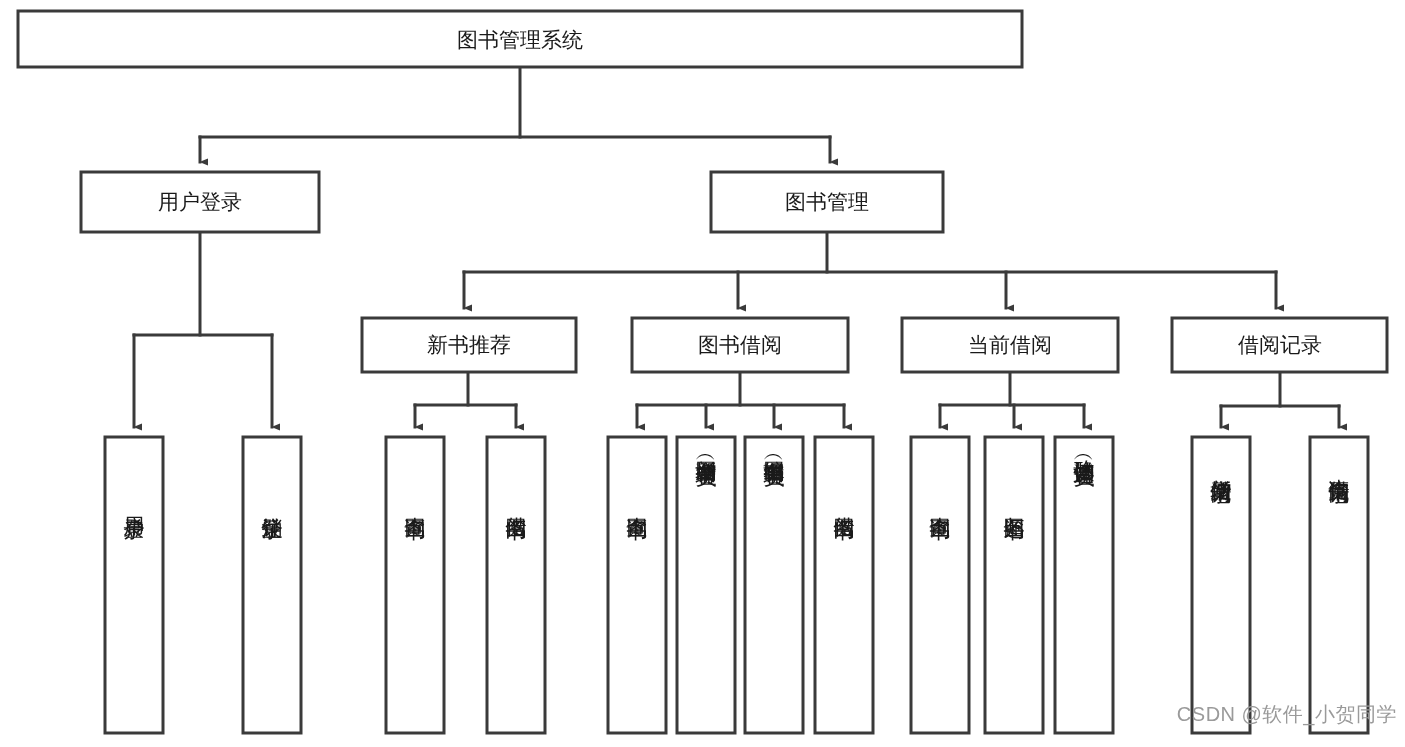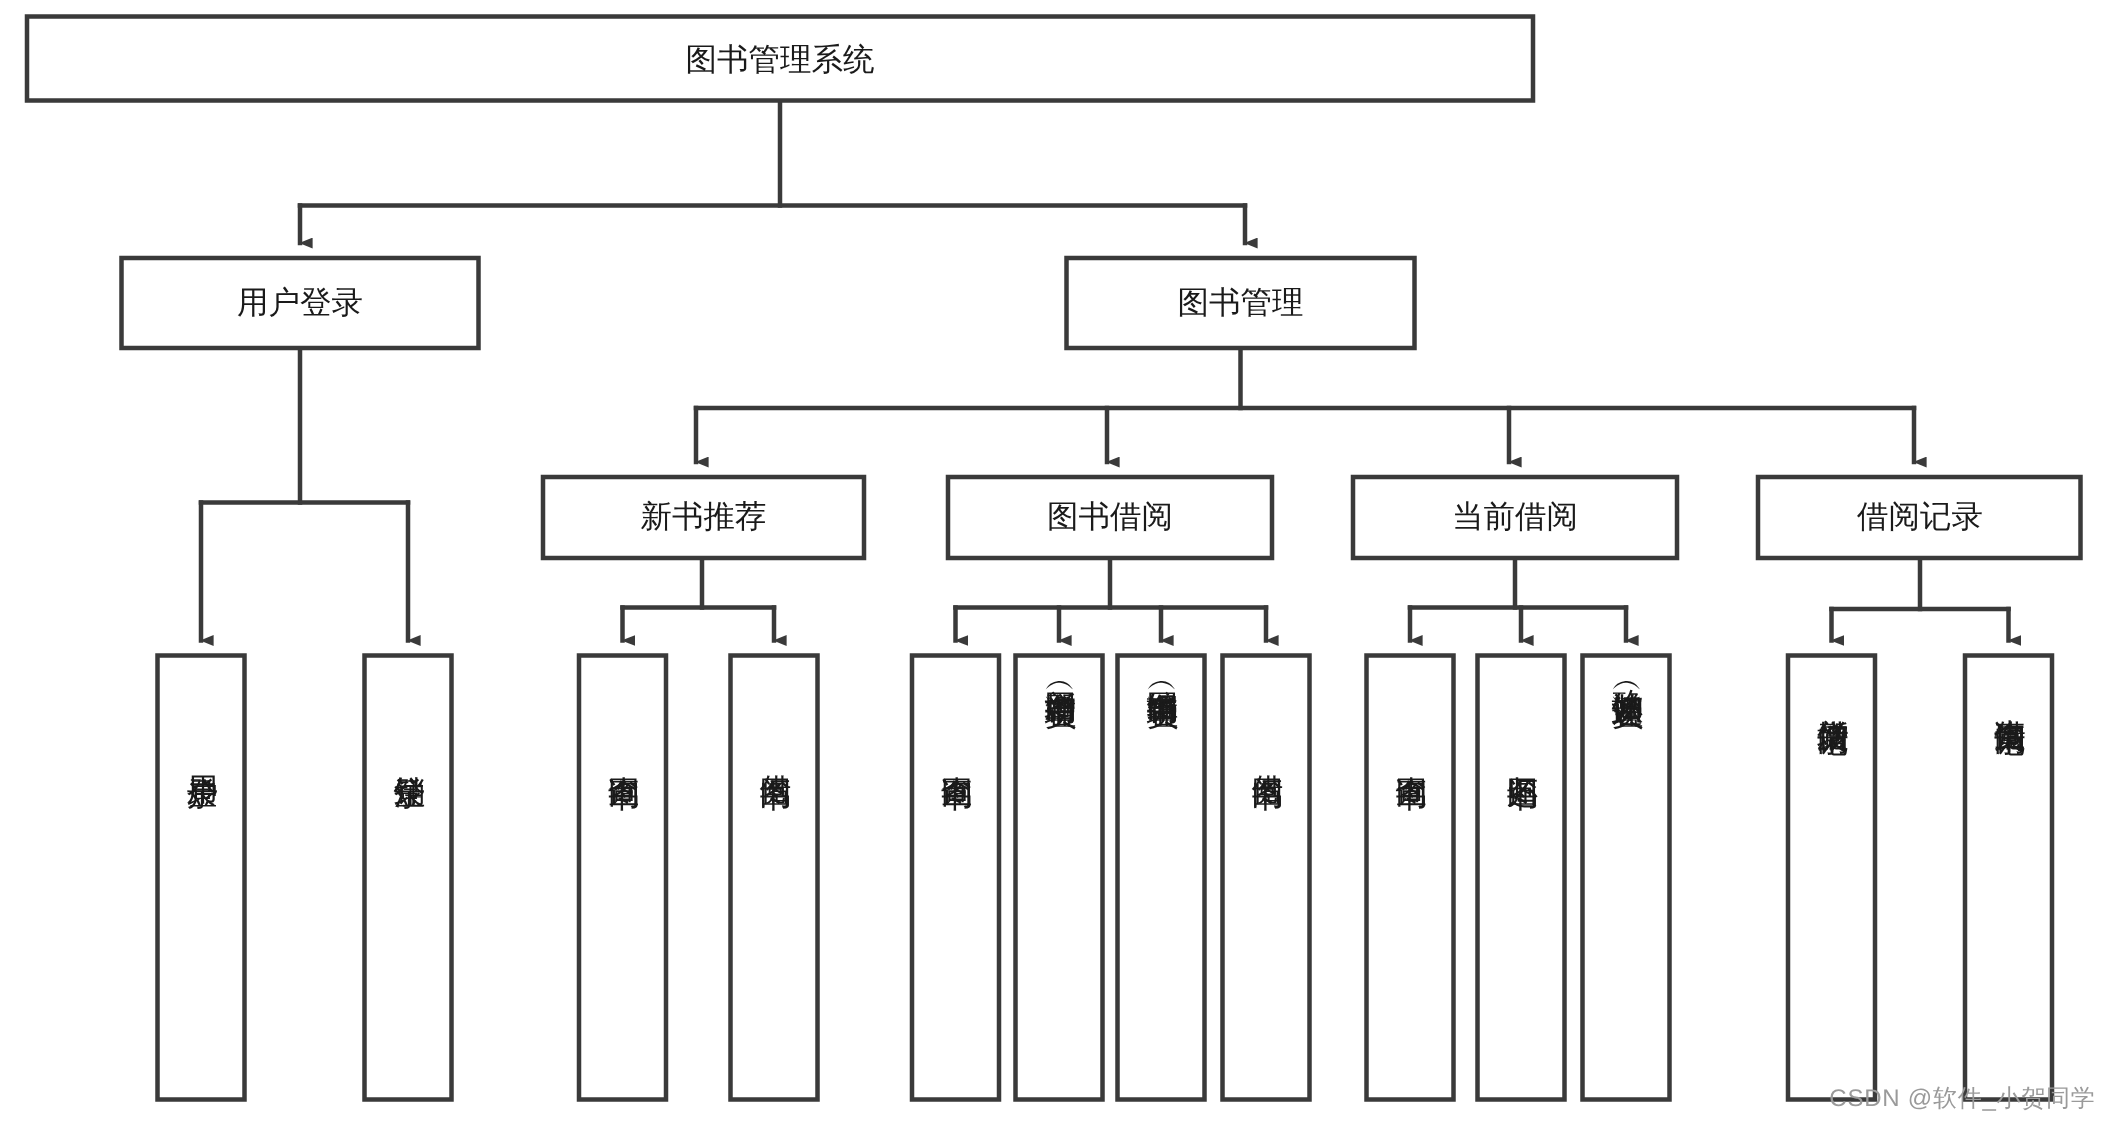--- a/index.html
+++ b/index.html
@@ -59,23 +59,23 @@
   .vlabel-wrap {
     position: absolute;
     display: flex;
     align-items: flex-start;
     justify-content: center;
     pointer-events: none;
   }
   .watermark {
     position: absolute;
     right: 8px;
-    bottom: 4px;
-    font-family: "Liberation Sans", "DejaVu Sans", sans-serif;
-    font-size: 16px;
+    bottom: 19px;
+    font-family: "Liberation Sans", "DejaVu Sans", sans-serif;
+    font-size: 20px;
     color: #9a9a9a;
     letter-spacing: 0.5px;
     white-space: nowrap;
   }
 </style>
 </head>
 <body>
 
 <div id="diagram-root">
 

